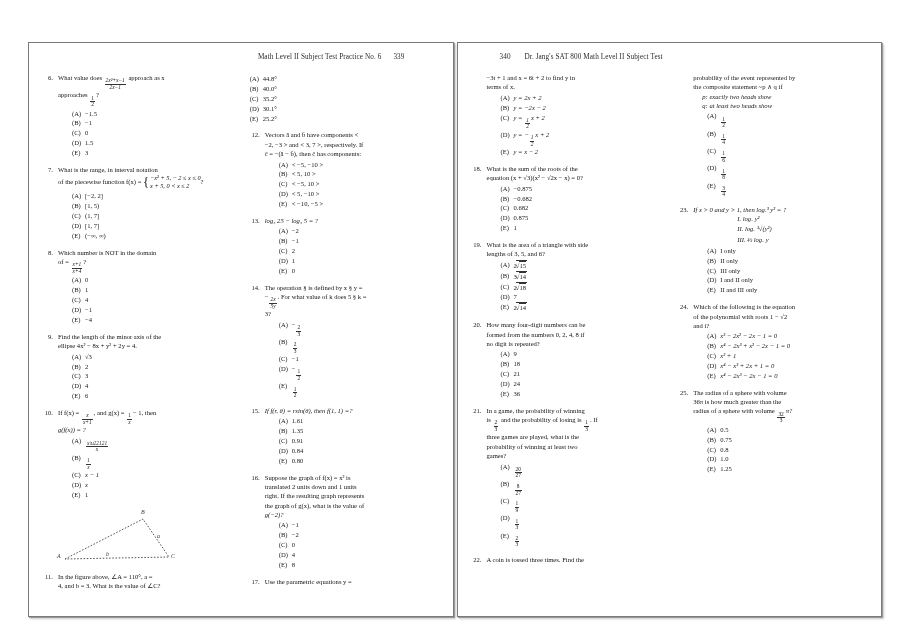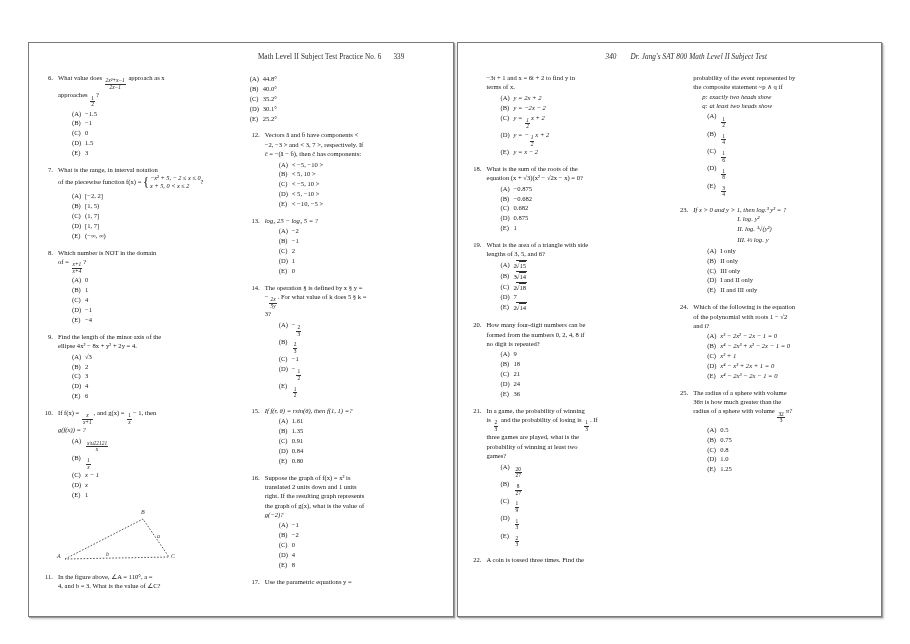--- a/index.html
+++ b/index.html
@@ -19,21 +19,21 @@
     box-shadow:1px 1px 0 #9a9a9a, 2px 2px 2px rgba(0,0,0,0.22);
     box-sizing:border-box;
     overflow:hidden;
   }
   .page-inner{position:absolute;left:0;top:0;right:0;bottom:0;padding:10px 8px 6px 8px;}
   .running-head{
     font-size:7.2px;letter-spacing:.1px;color:#2a2a2a;white-space:nowrap;
     height:12px;
   }
   .rh-left{text-align:right;padding-right:40px;}
-  .rh-right{text-align:center;padding-left:34px;font-style:italic;}
+  .rh-right{text-align:left;padding-left:34px;}
   .rh-pageno{display:inline-block;}
   .cols{display:flex;gap:6px;margin-top:8px;}
   .col{flex:1;position:relative;}
 
   .q{display:flex;margin-bottom:7px;font-size:6.6px;line-height:1.42;}
   .qnum{flex:0 0 16px;text-align:right;padding-right:5px;color:#1a1a1a;}
   .qbody{flex:1;}
   .stem{color:#141414;}
   .choices{margin-top:1px;padding-left:14px;}
   .choice{display:flex;line-height:1.5;white-space:nowrap;}

